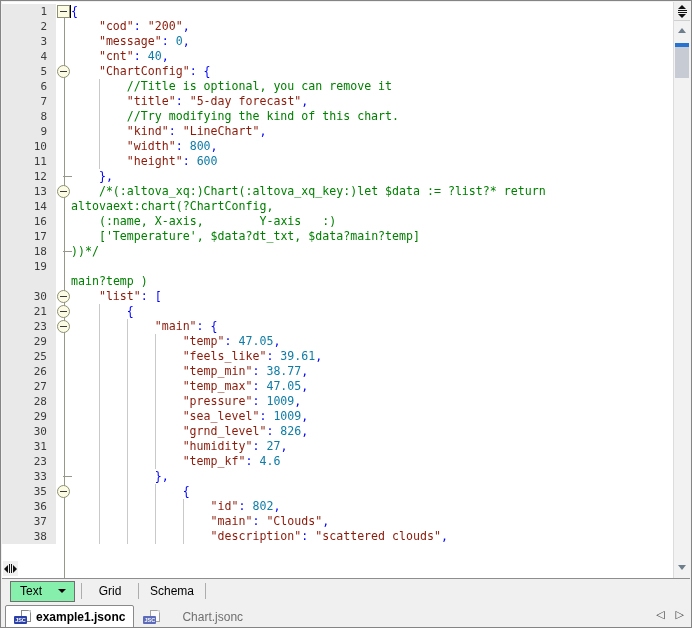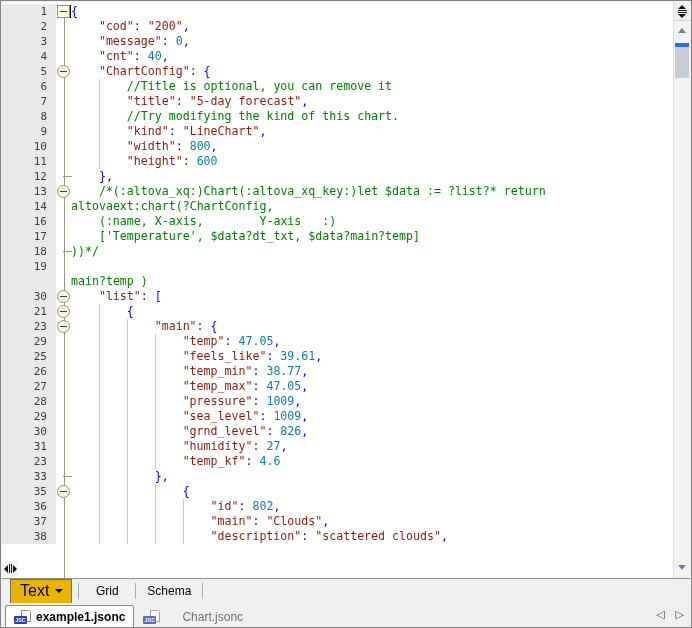--- a/index.html
+++ b/index.html
@@ -47,22 +47,22 @@
   .hsplit-handle{position:absolute;left:1px;top:559px;width:15px;height:15px;background:#F1F1F1;
                  display:flex;align-items:center;justify-content:center;}
   .hsplit{display:flex;align-items:center;gap:1px;}
   .hsplit .t-l{width:0;height:0;border-top:4px solid transparent;border-bottom:4px solid transparent;border-right:4px solid #111;}
   .hsplit .t-r{width:0;height:0;border-top:4px solid transparent;border-bottom:4px solid transparent;border-left:4px solid #111;}
   .hsplit .bar{width:1px;height:9px;background:#111;}
 
   
   .viewbar{position:absolute;left:1px;right:1px;top:577px;height:25px;background:#F0F0F0;border-top:1px solid #8E8E8E;
            display:flex;align-items:center;padding-left:8px;box-sizing:border-box;}
-  .vtab-active{display:flex;align-items:center;gap:6px;background:#eab308;border:1px solid #6F6F6F;
-               padding:2px 8px 3px 9px;font-size:16px;color:#000;}
+  .vtab-active{display:flex;align-items:center;gap:16px;background:#86efac;border:1px solid #6F6F6F;
+               padding:2px 8px 3px 9px;font-size:12px;color:#000;}
   .dd-caret{width:0;height:0;border-left:4px solid transparent;border-right:4px solid transparent;border-top:4px solid #000;}
   .vtab{padding:3px 0;font-size:12px;color:#000;width:56px;text-align:center;}
   .vtab.schema{width:66px;}
   .vsep{width:1px;height:16px;background:#ADADAD;}
   .vsep.first{margin-left:6px;}
 
   
   .filebar{position:absolute;left:1px;right:1px;top:602px;height:25px;background:#F0F0F0;
            display:flex;align-items:flex-end;padding-left:3px;box-sizing:border-box;}
   .ftab-active{display:flex;align-items:center;gap:5px;background:#fff;border:1px solid #8A8A8A;

